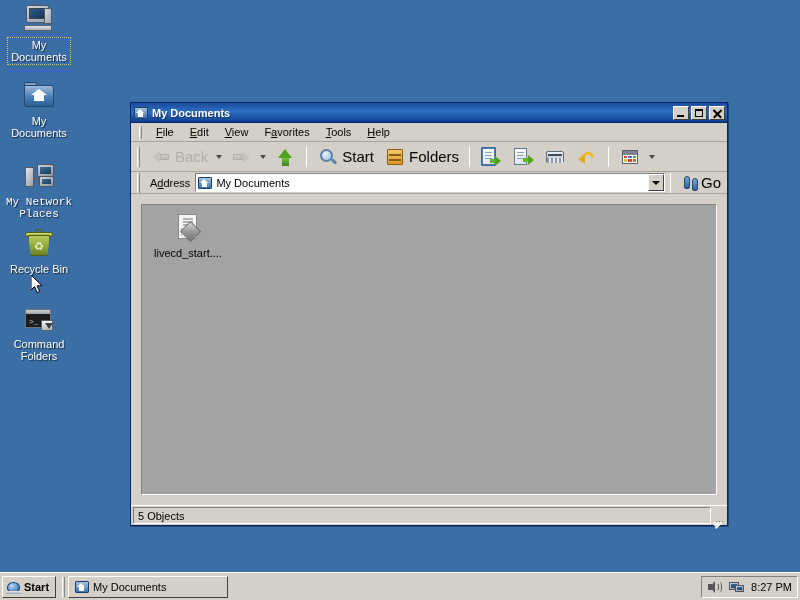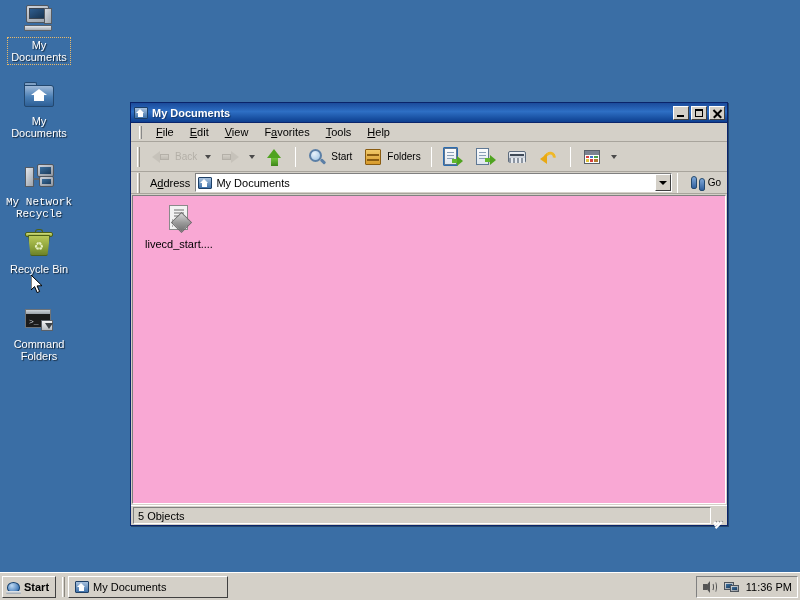--- a/index.html
+++ b/index.html
@@ -234,21 +234,21 @@
     background: #d4d0c8;
     display: flex; align-items: center; padding-left: 6px;
     border-bottom: 1px solid #a8a49c;
   }
   .tb-grip { width: 3px; height: 20px; border-left: 1px solid #fff; border-right: 1px solid #8c8880; margin-right: 5px; }
   .tb-btn {
     height: 26px; display: flex; align-items: center; gap: 3px;
     padding: 0 4px; cursor: pointer; border: 1px solid transparent;
   }
   .tb-btn.disabled { opacity: 0.45; }
-  .tb-label { font-size: 10px; color: #000; }
+  .tb-label { font-size: 15px; color: #000; }
   .tb-label.gray { color: #8c8880; }
   .tb-sep { width: 1px; height: 20px; background: #9e9a92; margin: 0 5px; border-right: 1px solid #fff; }
   .tb-arrow { width: 0; height: 0; border-left: 3px solid transparent; border-right: 3px solid transparent;
               border-top: 4px solid #4a4a4a; margin: 0 3px; }
 
   .ico { width: 22px; height: 22px; position: relative; flex: 0 0 22px; }
   
   .arw { position: absolute; left: 2px; top: 5px; width: 18px; height: 13px; }
   .arw .head { position: absolute; top: 0; width: 0; height: 0;
                border-top: 6.5px solid transparent; border-bottom: 6.5px solid transparent; }
@@ -322,21 +322,21 @@
     width: 16px; height: 17px; background: #d4d0c8; margin-left: auto;
     border: 1px solid; border-color: #fff #404040 #404040 #fff;
     display: flex; align-items: center; justify-content: center; cursor: pointer;
   }
   .addr-drop .dn { width:0;height:0;border-left:4px solid transparent;border-right:4px solid transparent;border-top:4px solid #000; }
   .go-btn { display: flex; align-items: center; gap: 3px; padding: 0 6px 0 8px; cursor: pointer; }
   .shoe { width: 6px; height: 13px; background: linear-gradient(180deg,#7ea7d8,#2f5f9e);
           border-radius: 3px 3px 2px 2px; border: 1px solid #24496f; }
 
   .filearea {
-    flex: 1 1 auto; background: #f9a8d4; margin: 1px;
+    flex: 1 1 auto; background: #a3a3a3; margin: 10px;
     border: 1px solid; border-color: #808080 #fff #fff #808080;
     position: relative; overflow: hidden;
   }
   .file-item {
     position: absolute; left: 8px; top: 8px; width: 76px; text-align: center; cursor: default;
   }
   .file-glyph { width: 32px; height: 32px; margin: 0 auto 2px auto; position: relative; }
   .fdoc { position: absolute; left: 6px; top: 1px; width: 19px; height: 25px;
           background: #f3f3f3; border: 1px solid #8a8a8a; }
   .fdoc i { position: absolute; left: 4px; right: 3px; height: 1.5px; background: #b0b0b0; display:block; }
@@ -435,21 +435,21 @@
     <div class="glyph">
       <div class="pc1"></div>
         <div class="wire"></div>
       <div class="scr2">
           <i></i>
         </div>
         <div class="scr3">
           <i></i>
         </div>
     </div>
-    <div><span class="label"><span>My Network</span><br><span>Recycle</span></span></div>
+    <div><span class="label"><span>My Network</span><br><span>Places</span></span></div>
   </div>
 
   <div class="desk-icon ic-bin" style="left:2px; top:228px;">
     <div class="glyph">
       <div class="hand"></div>
         <div class="lid"></div>
         <div class="body"></div>
       <div class="rec">♻</div>
     </div>
     <div><span class="label"><span>Recycle Bin</span></span></div>
@@ -705,15 +705,15 @@
       <span class="wave" style="left:10px;top:1px;width:5px;height:12px;"></span>
     </span>
     <span class="tray-ico">
       <span class="net-m">
           <i></i>
         </span>
         <span class="net-m2">
           <i></i>
         </span>
     </span>
-    <span id="clock">11:36 PM</span>
+    <span id="clock">8:27 PM</span>
   </div>
 </div>
 
 </body></html>

